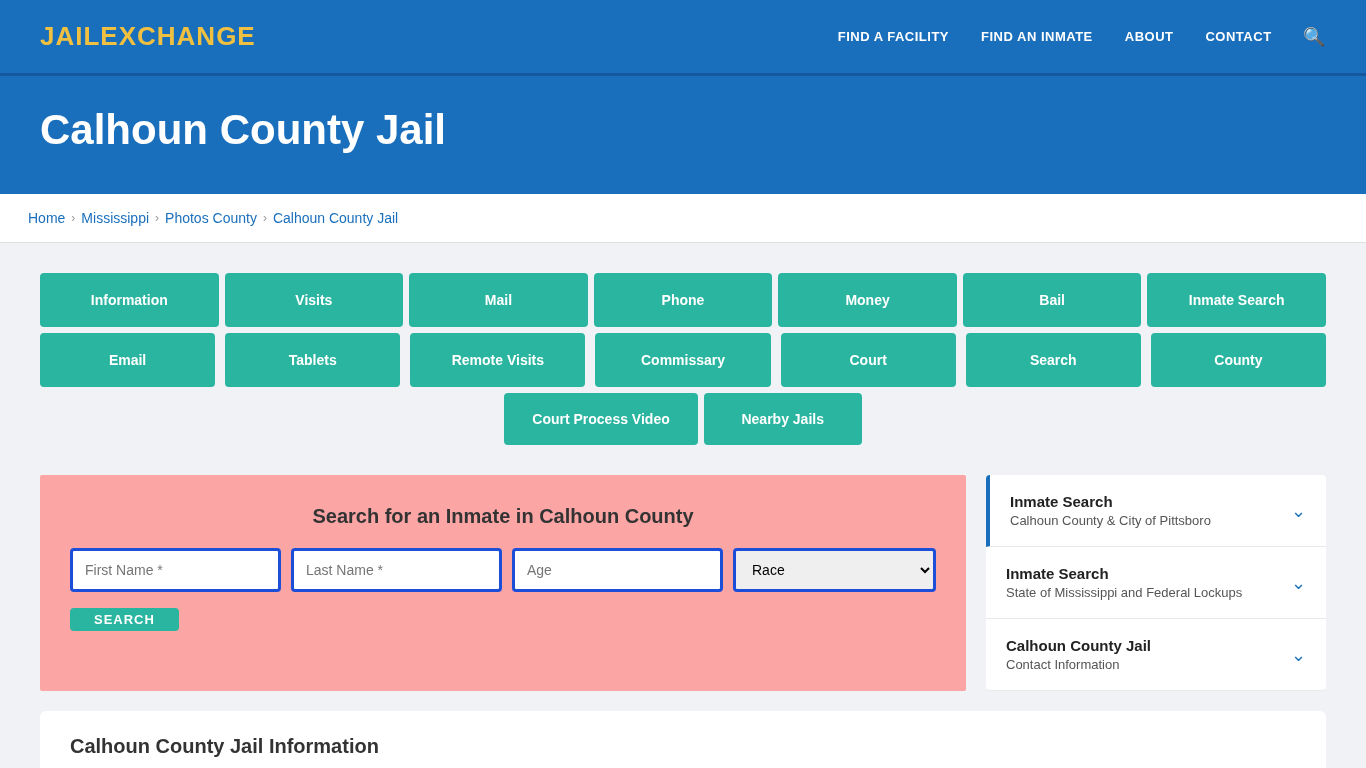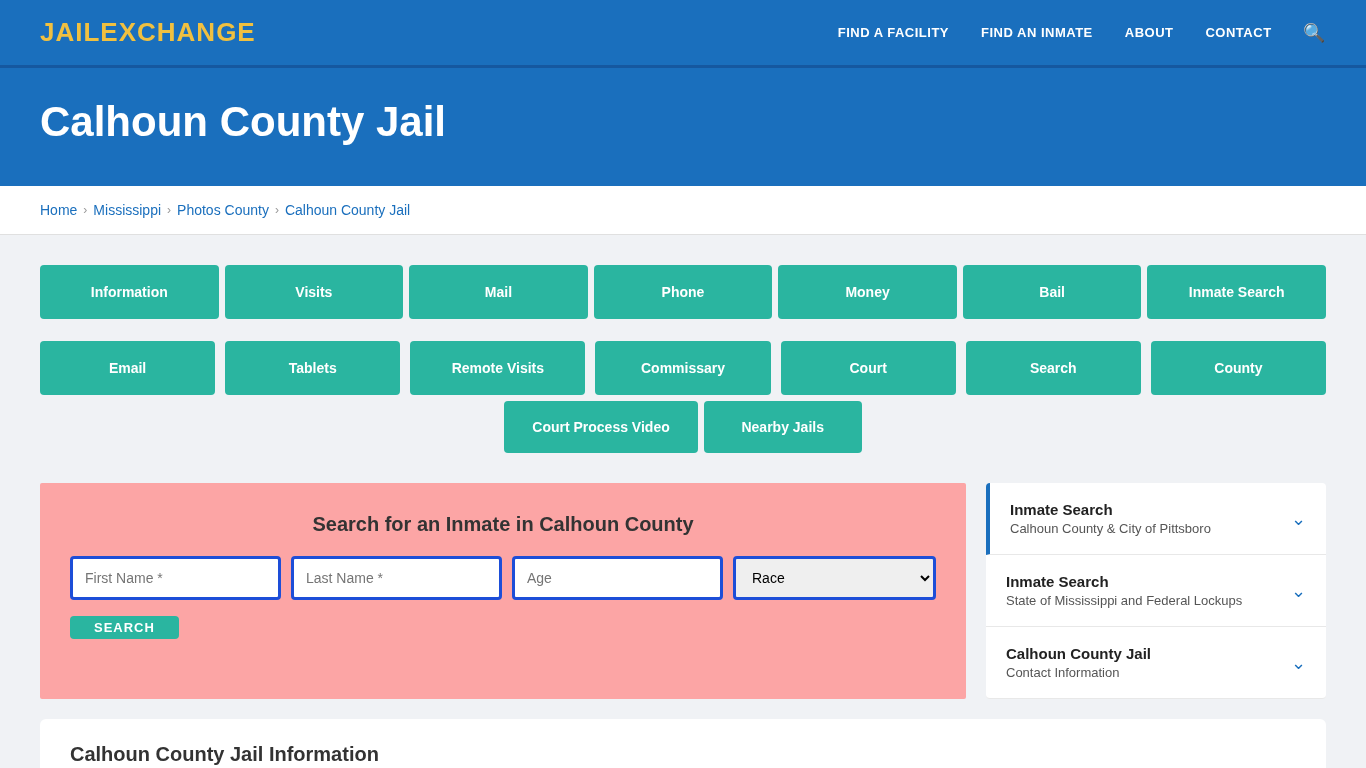--- a/index.html
+++ b/index.html
@@ -2,21 +2,21 @@
 <html><head>
   <meta charset="utf-8">
   <style>
     * { margin: 0; padding: 0; box-sizing: border-box; }
     body { font-family: Arial, sans-serif; background: #f0f2f5; color: #333; }
 
     
     .header {
       background: #1a6fbd;
       padding: 0 40px;
-      height: 68px;
+      height: 76px;
       display: flex;
       align-items: center;
       justify-content: space-between;
       border-bottom: 3px solid #1558a0;
     }
     .logo {
       font-size: 26px;
       font-weight: 900;
       color: white;
       letter-spacing: 1px;
@@ -44,21 +44,21 @@
     }
     .hero h1 {
       color: white;
       font-size: 42px;
       font-weight: 800;
     }
 
     
     .breadcrumb-bar {
       background: white;
-      padding: 16px 40px;
+      padding: 16px 28px;
       border-bottom: 1px solid #e0e0e0;
     }
     .breadcrumb {
       display: flex;
       align-items: center;
       gap: 6px;
       font-size: 14px;
     }
     .breadcrumb a {
       color: #1a6fbd;
@@ -71,21 +71,21 @@
     .main {
       padding: 30px 40px;
       background: #f0f2f5;
     }
 
     
     .btn-grid {
       display: grid;
       grid-template-columns: repeat(7, 1fr);
       gap: 6px;
-      margin-bottom: 22px;
+      margin-bottom: 6px;
     }
     .btn-grid-2 {
       display: grid;
       grid-template-columns: repeat(7, 1fr);
       gap: 10px;
       margin-bottom: 6px;
     }
     .btn-grid-3 {
       display: flex;
       justify-content: center;

